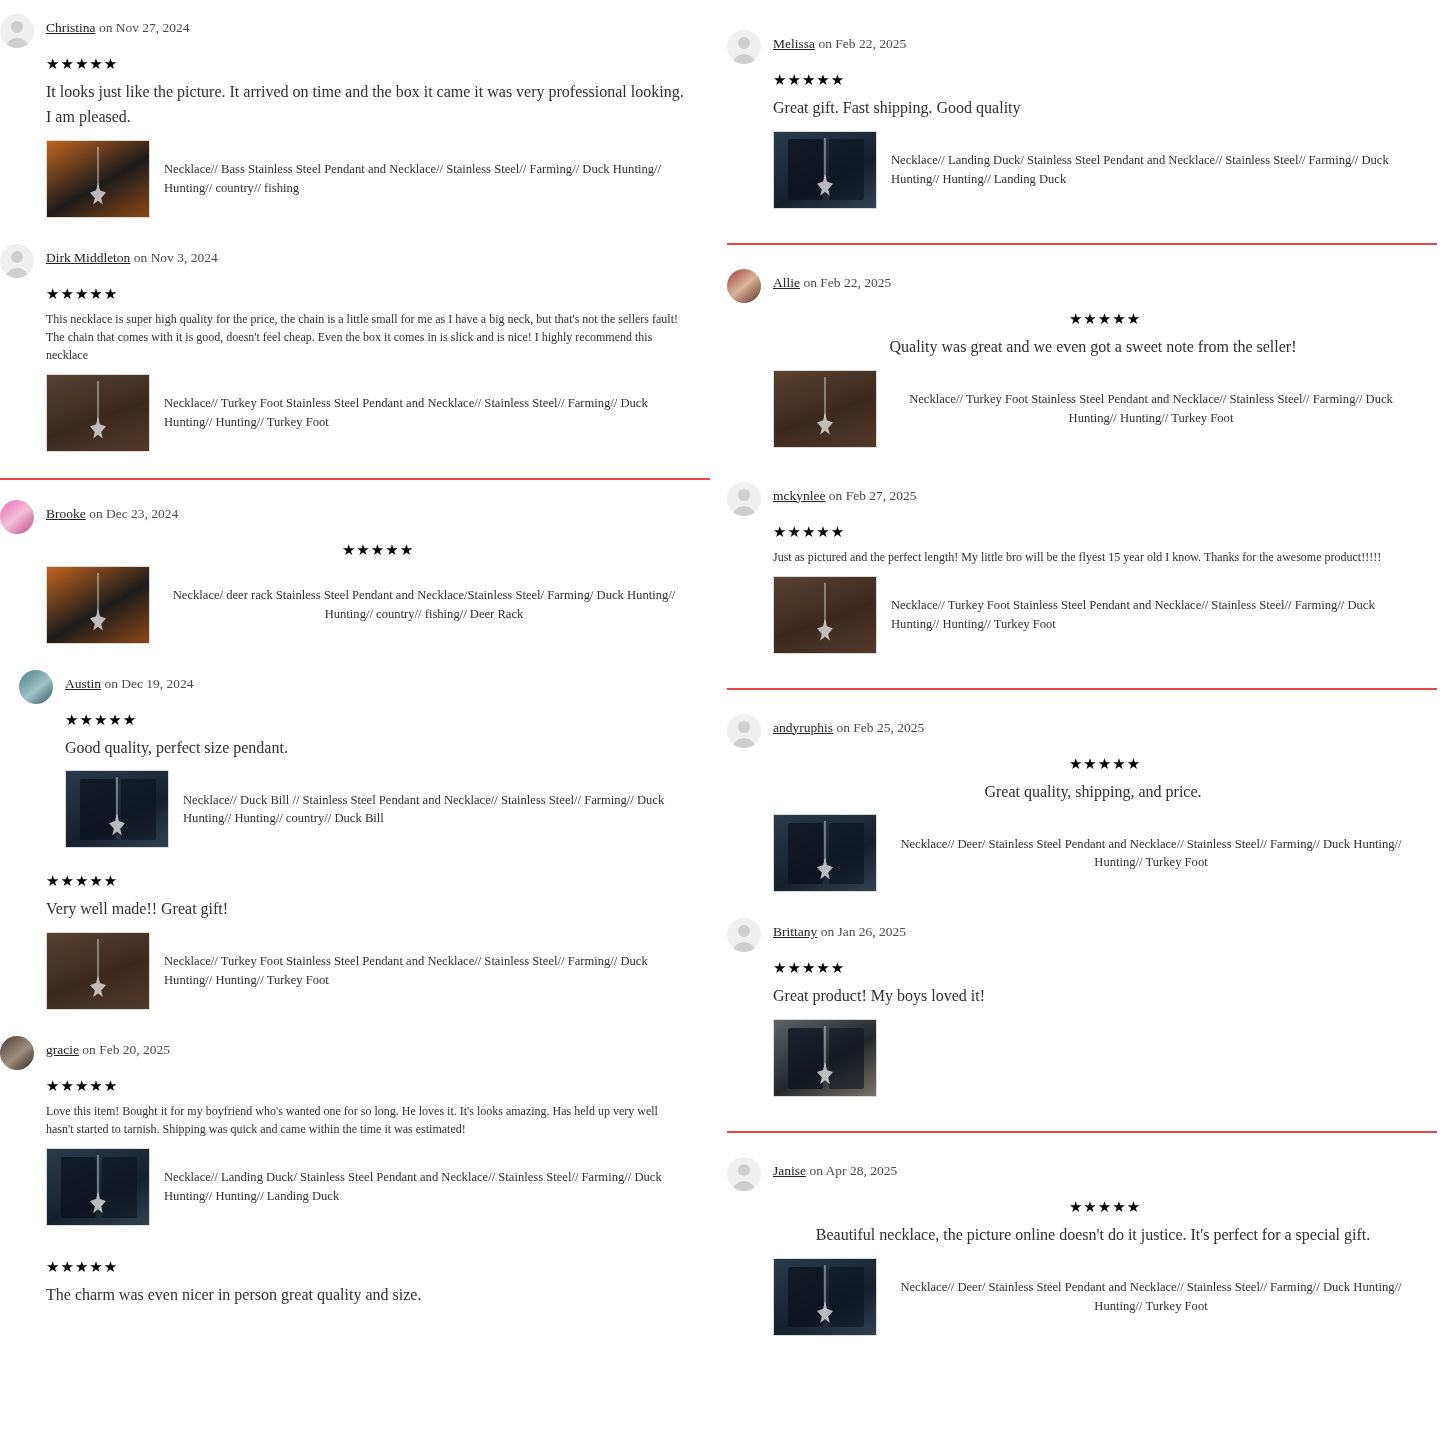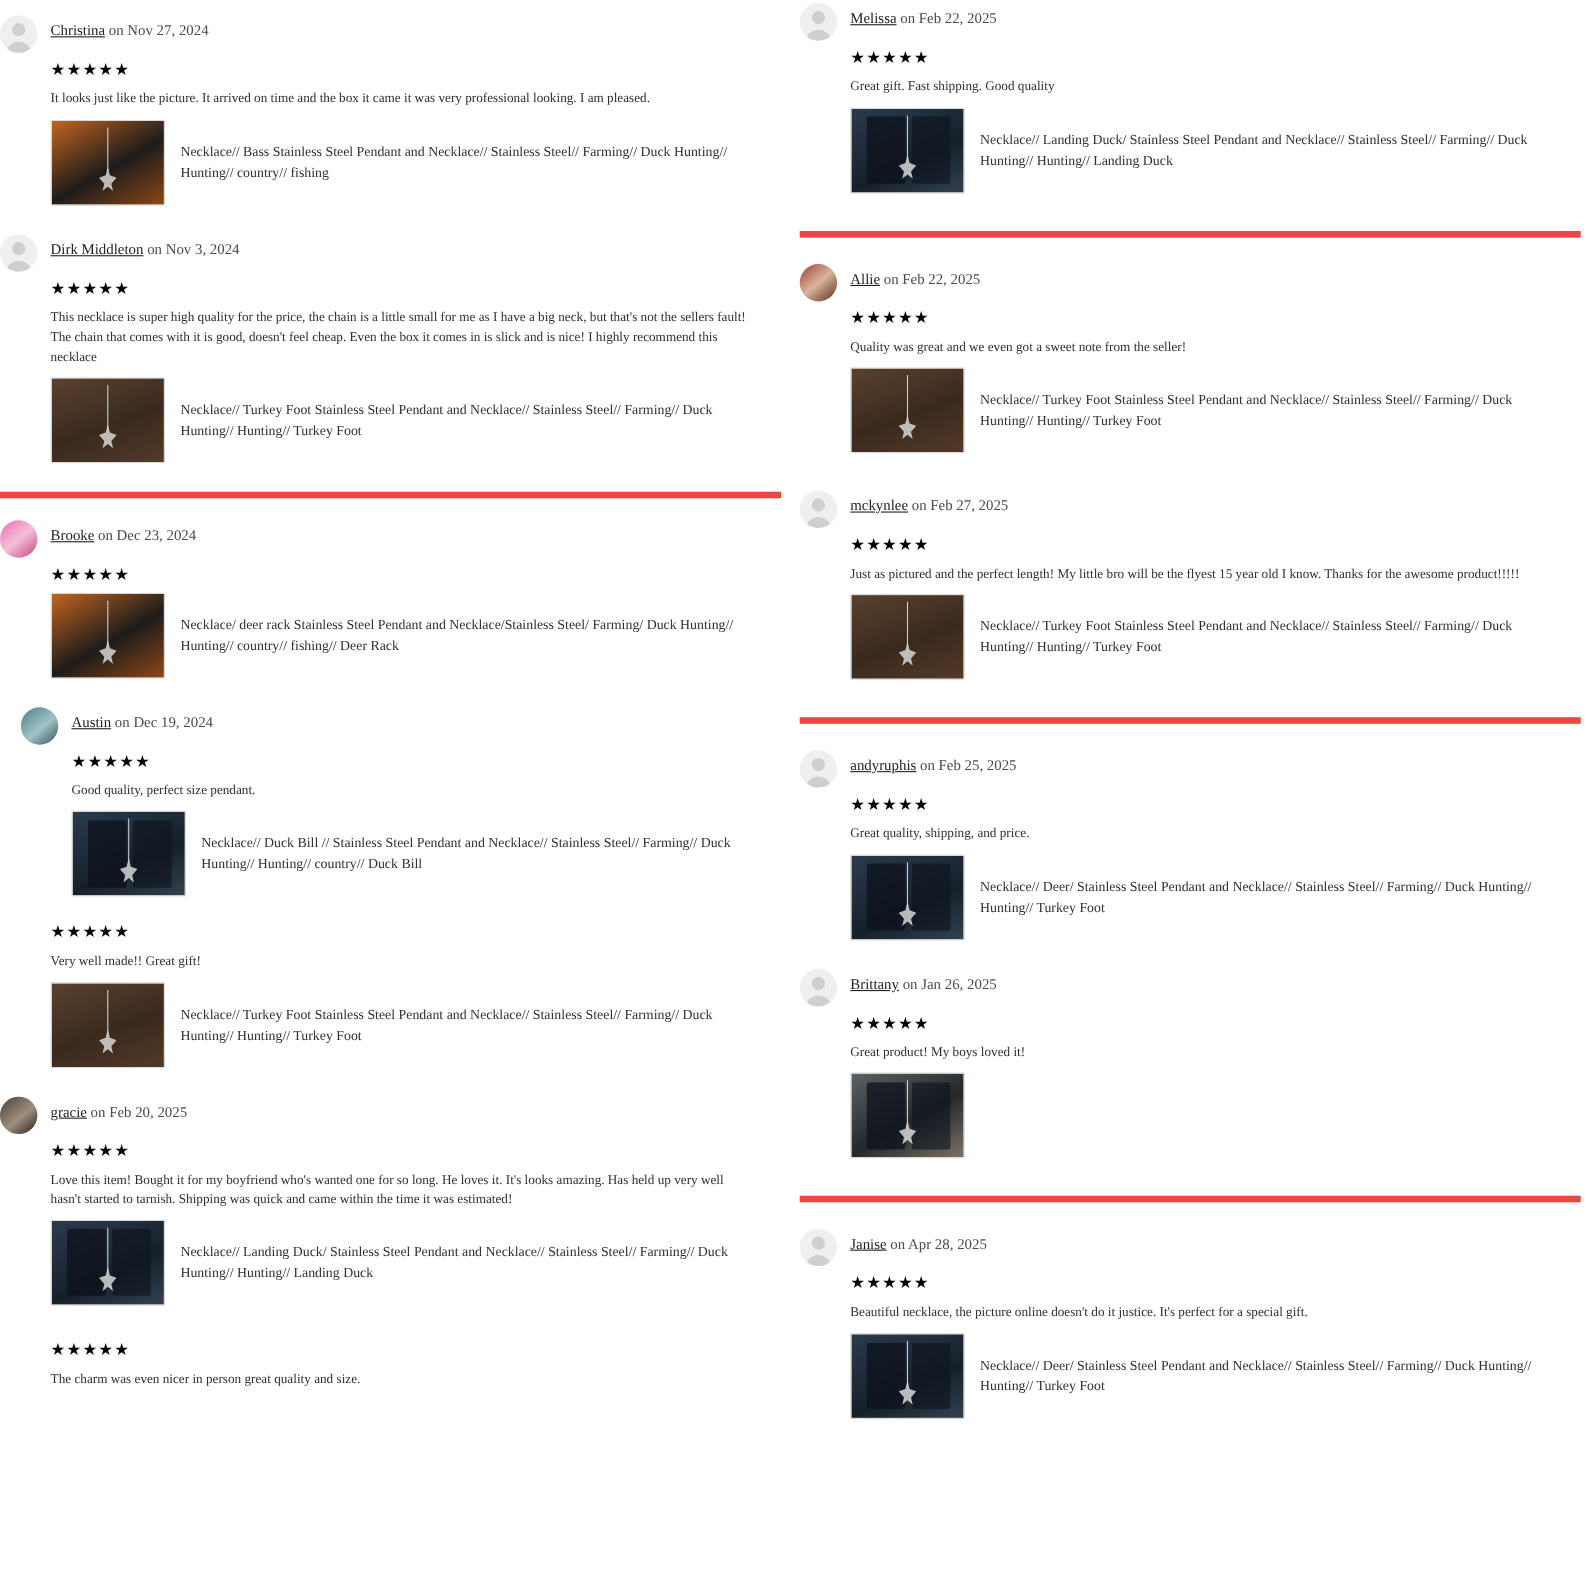--- a/index.html
+++ b/index.html
@@ -25,21 +25,21 @@
     width: 710px;
     font-family: Liberation Serif, serif;
   }
   #col-left { left: 0px; }
   #col-right { left: 727px; }
 
   .review {
     position: relative;
     padding: 0 0 0 0;
   }
-  .review.divided { border-top: 6px solid #ef4444; }
+  .review.divided { border-top: 2px solid #ef4444; text-align: center; }
 
   .rv-head {
     display: flex;
     align-items: flex-start;
   }
   .avatar {
     width: 34px;
     height: 34px;
     border-radius: 50%;
     background: #efefef;
@@ -85,21 +85,21 @@
 
   .rv-body { margin-left: 46px; }
   .stars {
     color: #000000;
     font-size: 15px;
     letter-spacing: 1px;
     line-height: 1;
     margin: 9px 0 8px 0;
   }
   .rv-text {
-    font-size: 12px;
+    font-size: 16px;
     line-height: 1.55;
     color: #2f2f2f;
     margin: 0 0 10px 0;
     max-width: 640px;
   }
   .rv-text.small { font-size: 12px; line-height: 1.5; }
 
   .product {
     display: flex;
     align-items: center;
@@ -275,21 +275,21 @@
           </div>
         </div>
       </div>
       <div class="review" style="margin-bottom: 24px;">
         <div class="rv-body">
           <div class="stars">★★★★★</div>
           <p class="rv-text">The charm was even nicer in person great quality and size.</p>
         </div>
       </div>
     </div>
-  <div class="column" id="col-right" style="padding-top: 3px;">
+  <div class="column" id="col-right" style="padding-top: 30px;">
       <div class="review" style="margin-bottom: 34px;">
         <div class="rv-head">
           <div class="avatar " style="background: rgb(239, 239, 239);">
             <div class="glyph"></div>
             <div class="glyph-body"></div>
           </div>
           <div class="meta"><span class="name">Melissa</span><span class="when"> on Feb 22, 2025</span></div>
         </div>
         <div class="rv-body">
           <div class="stars">★★★★★</div>

